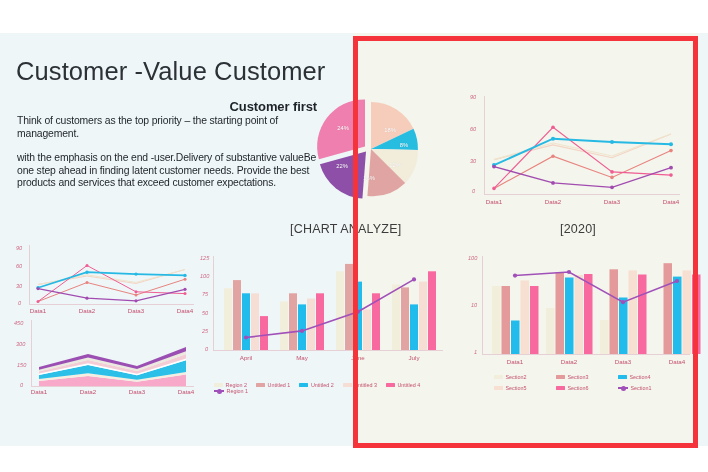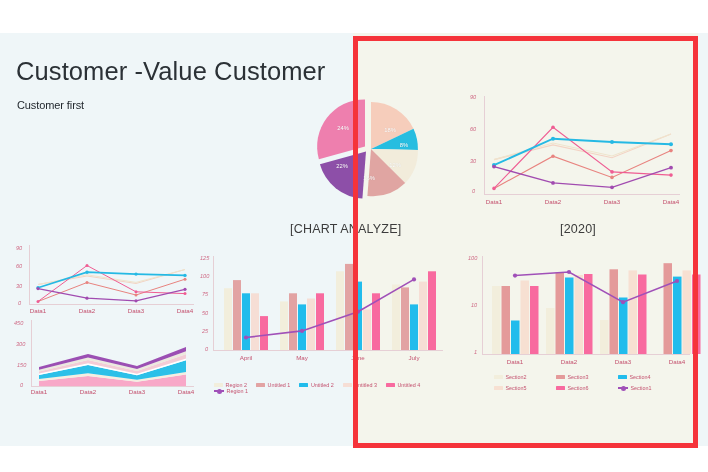--- a/index.html
+++ b/index.html
@@ -12,21 +12,21 @@
 
   
   #selection{position:absolute;left:353px;top:36px;width:345px;height:412px;
              border:5px solid #f5333a;box-sizing:border-box;z-index:60;pointer-events:none;}
 
   
   #title{position:absolute;left:16px;top:57px;font-size:25.5px;color:#2b3136;
          font-weight:400;letter-spacing:.1px;white-space:nowrap;}
 
   .blk{position:absolute;left:17px;color:#1d2329;}
-  .blk .h{font-weight:normal;font-size:11px;letter-spacing:-.1px;margin-bottom:1px;}
+  .blk .h{font-weight:bold;font-size:13px;letter-spacing:-.1px;margin-bottom:1px;text-align:right;}
   .blk .p{font-size:10.4px;line-height:12.6px;letter-spacing:-.15px;}
   #blk1{top:99px;width:300px;}
   #blk2{top:152px;width:300px;}
 
   
   .chart{position:absolute;}
   .cap{position:absolute;font-size:12.5px;color:#3c3c3c;letter-spacing:.2px;white-space:nowrap;}
 
   .ax-label{position:absolute;font-size:5.6px;color:#cf6b86;font-style:italic;white-space:nowrap;}
   .cat-label{position:absolute;font-size:6.2px;color:#c4526f;white-space:nowrap;
@@ -56,23 +56,25 @@
 <body>
 
 <div id="slide">
   <div id="slide-right-wash"></div>
 </div>
 
 <div id="title">Customer  -Value Customer</div>
 
 <div class="blk" id="blk1">
   <div class="h">Customer first</div>
+  <div class="p">Think of customers as the top priority     – the starting point of management.</div>
 </div>
 
 <div class="blk" id="blk2">
+  <div class="p">with the emphasis on the end  -user.Delivery  of substantive valueBe  one step ahead in finding latent customer needs. Provide the best products and services that exceed customer expectations.</div>
 </div>
 
 <div id="pie" class="chart">
   <svg width="118" height="118" viewBox="0 0 118 118">
 
     <path d="M59 9 A47 47 0 0 1 101.5 35.8 L59 56 Z" fill="#f6cdbb"></path>
 
     <path d="M101.5 35.8 A47 47 0 0 1 105.9 56.9 L59 56 Z" fill="#27bde0"></path>
 
     <path d="M105.9 56.9 A47 47 0 0 1 93.2 90 L59 56 Z" fill="#f2ecdb"></path>

